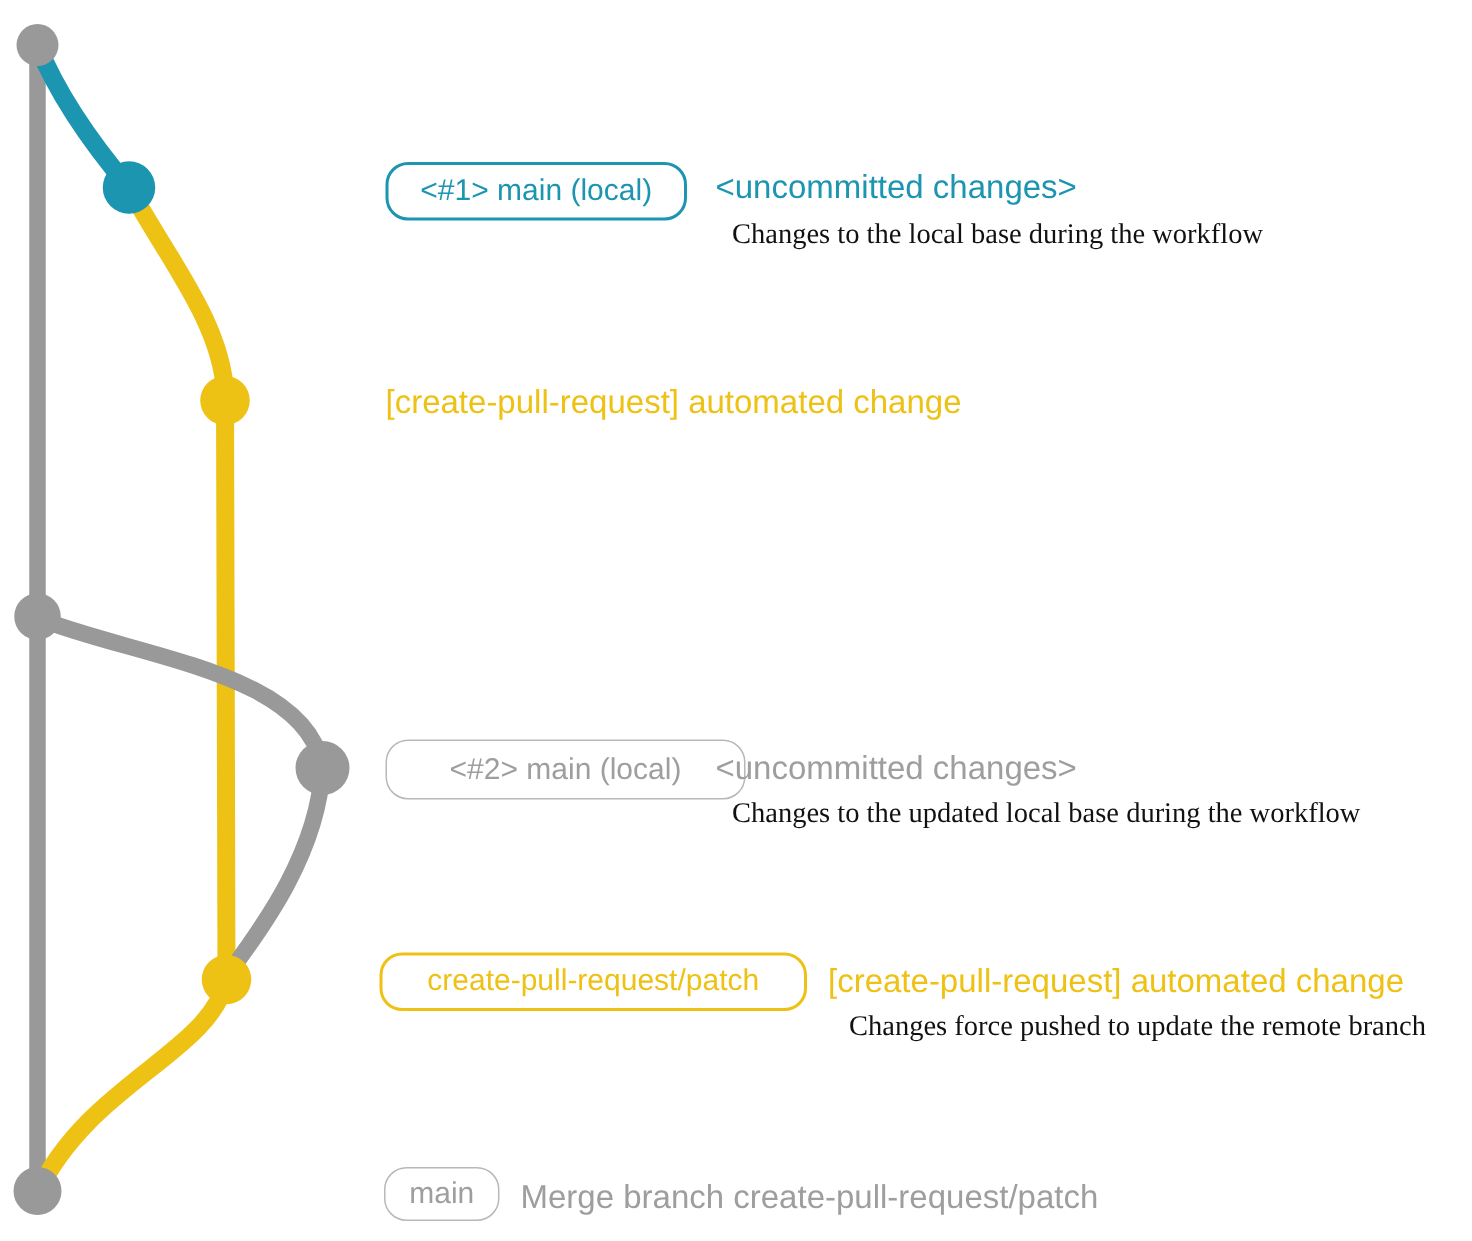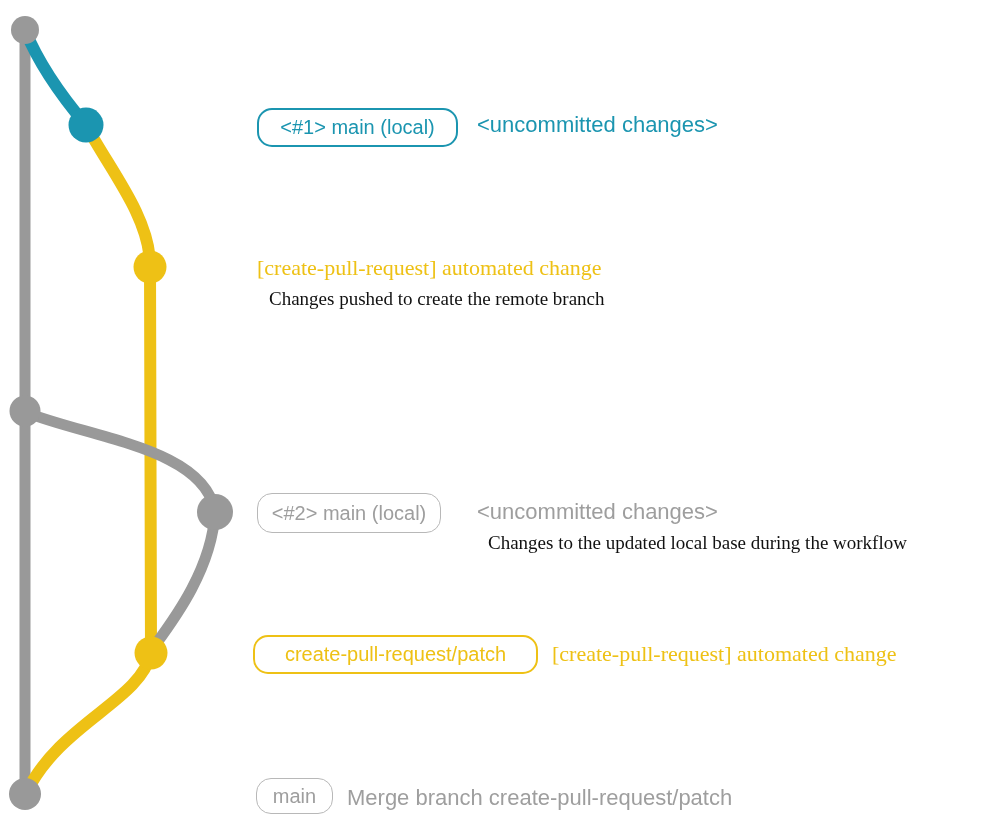--- a/index.html
+++ b/index.html
@@ -5,21 +5,21 @@
   html,body{margin:0;padding:0;background:#ffffff;}
   .stage{
     position:relative;width:981px;height:827px;background:#ffffff;overflow:hidden;
     font-family:"Liberation Sans",sans-serif;
   }
   .graph-svg{position:absolute;left:0;top:0;}
   .abs{position:absolute;white-space:nowrap;}
   .hdr{font-size:22px;color:var(--grayText);}
   .ann{font-size:22px;}
   .ann.teal{color:var(--teal);}
-  .ann.yellow{color:var(--yellow);font-family:Liberation Serif, serif;}
+  .ann.yellow{color:var(--yellow);}
   .ann.gray{color:var(--grayText);}
   .desc{font-family:"Liberation Serif",serif;font-size:19px;color:var(--ink);}
   .badge{
     display:flex;align-items:center;justify-content:center;
     box-sizing:border-box;border:2px solid;border-radius:15px;
     font-size:20px;background:#fff;
   }
   .badge.teal{border-color:var(--teal);color:var(--teal);}
   .badge.yellow{border-color:var(--yellow);color:var(--yellow);}
   .badge.gray{border-color:var(--grayBorder);color:var(--grayText);border-width:1.5px;}
@@ -50,34 +50,35 @@
     <circle cx="215" cy="512" r="18" style="fill:var(--gray)"></circle>
     <circle cx="151" cy="653" r="16.5" style="fill:var(--yellow)"></circle>
     <circle cx="25" cy="794" r="16" style="fill:var(--gray)"></circle>
   </svg>
 
 
   <div class="abs badge teal" style="left:257px;top:108px;width:201px;height:39px;">
     <span>&lt;#1&gt; main (local)</span>
   </div>
   <div class="abs ann teal" style="left:477px;top:112px;">&lt;uncommitted changes&gt;</div>
+  <div class="abs desc" style="left:488px;top:146px;">Changes to the local base during the workflow</div>
 
   <div class="abs ann yellow" style="left:257px;top:255px;">[create-pull-request] automated change</div>
-  <div class="abs desc" style="left:269px;top:288px;">Changes pushed to create the remote branch</div>
 
 
-  <div class="abs badge gray" style="left:257px;top:493px;width:184px;height:40px;">
+  <div class="abs badge gray" style="left:257px;top:493px;width:240px;height:40px;">
     <span>&lt;#2&gt; main (local)</span>
   </div>
   <div class="abs ann gray" style="left:477px;top:499px;">&lt;uncommitted changes&gt;</div>
   <div class="abs badge yellow" style="left:253px;top:635px;width:285px;height:39px;">
     <span>create-pull-request/patch</span>
   </div>
 
   <div class="abs desc" style="left:488px;top:532px;">Changes to the updated local base during the workflow</div>
   <div class="abs ann yellow" style="left:552px;top:641px;">[create-pull-request] automated change</div>
+  <div class="abs desc" style="left:566px;top:674px;">Changes force pushed to update the remote branch</div>
 
   <div class="abs badge gray" style="left:256px;top:778px;width:77px;height:36px;">
     <span>main</span>
   </div>
   <div class="abs ann gray" style="left:347px;top:785px;">Merge branch create-pull-request/patch</div>
 
 </div>
 
 </body></html>

